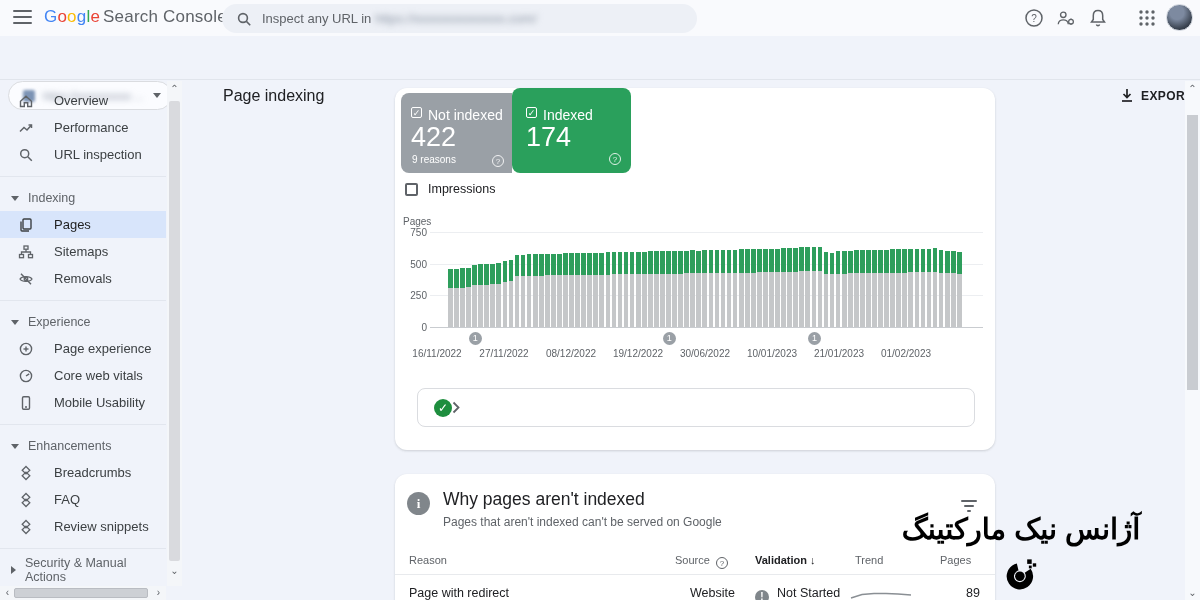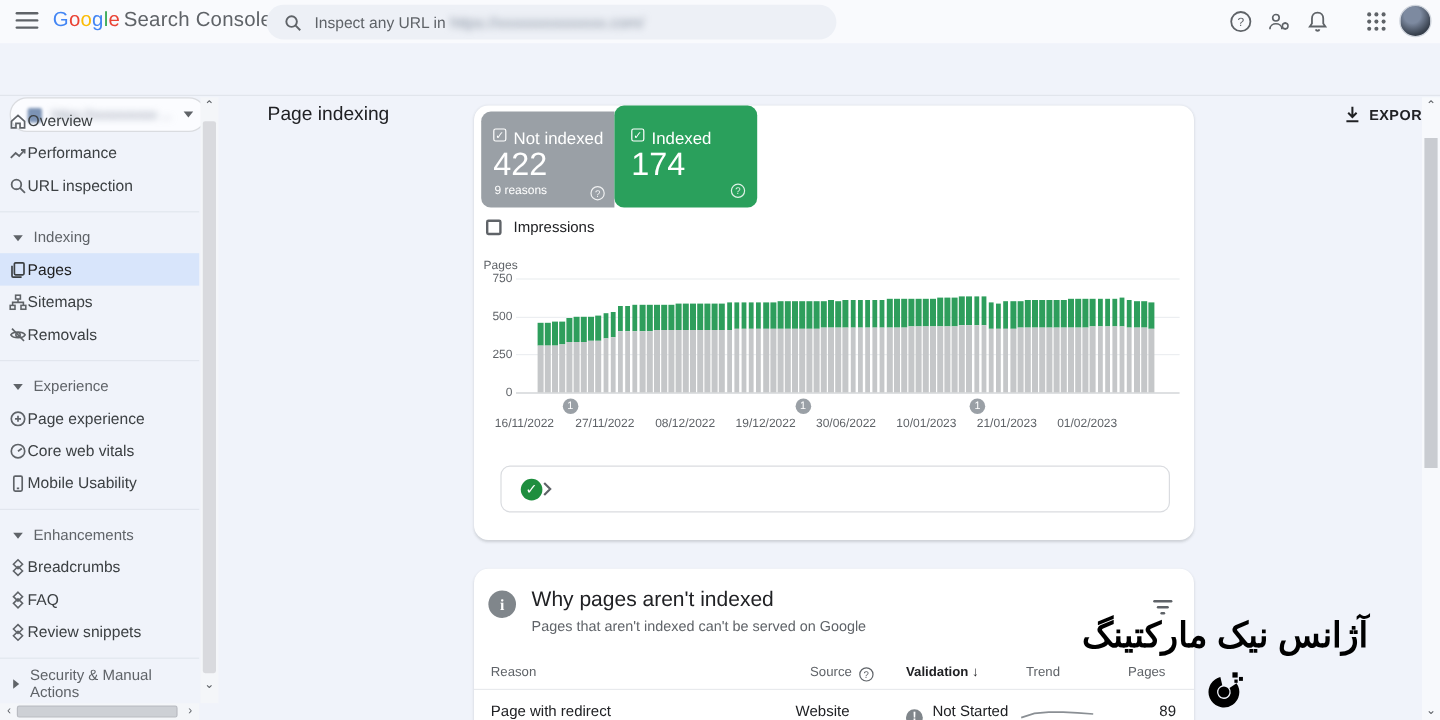--- a/index.html
+++ b/index.html
@@ -24,21 +24,21 @@
   #subheader { left:0; top:36px; width:1200px; height:44px; border-bottom:1px solid #e1e5ec; }
   #property { left:8px; top:45px; width:164px; height:29px; background:#fbfcff; border:1px solid #dadce0; border-radius:15px; display:flex; align-items:center; padding:0 10px 0 14px; }
   #property .sq { width:12px; height:12px; border-radius:2px; background:#7c93b5; }
   #property .purl { font-size:11px; margin-left:8px; flex:1; white-space:nowrap; overflow:hidden; }
   .caret { width:0; height:0; border-left:4px solid transparent; border-right:4px solid transparent; border-top:5px solid #5f6368; }
   #page-title { left:223px; top:51px; font-size:16px; color:#202124; }
   #export { left:1120px; top:52px; display:flex; align-items:center; gap:7px; font-size:12px; font-weight:bold; letter-spacing:.4px; color:#202124; cursor:pointer; }
 
   
   #sidebar { left:0; top:81px; width:166px; height:519px; }
-  .nav-item { height:27px; display:flex; align-items:center; padding-left:7px; font-size:13px; color:#3c4043; cursor:pointer; }
+  .nav-item { height:27px; display:flex; align-items:center; padding-left:18px; gap:20px; font-size:13px; color:#3c4043; cursor:pointer; }
   .nav-item.selected { background:#d8e5fb; color:#1f1f1f; }
   .nav-item svg { flex:0 0 16px; }
   .nav-head { height:26px; display:flex; align-items:center; padding-left:11px; gap:9px; font-size:12.5px; color:#5f6368; cursor:pointer; }
   .tri-down { width:0;height:0;border-left:4px solid transparent;border-right:4px solid transparent;border-top:5px solid #5f6368; }
   .tri-right { width:0;height:0;border-top:4px solid transparent;border-bottom:4px solid transparent;border-left:5px solid #5f6368; }
   .sb-divider { height:1px; background:#e2e6ee; margin:8px 0; }
   .spacer6 { height:6px; }
 
   
   .sbar-v { left:167px; top:81px; width:15px; height:505px; background:#f4f6f9; }
@@ -713,21 +713,21 @@
 
   <div class="thead" style="left:14px">Reason</div>
   <div class="thead" style="left:280px"><span>Source</span><span class="helpq">?</span></div>
   <div class="thead bold" style="left:360px"><span>Validation</span> <span>↓</span></div>
   <div class="thead" style="left:460px">Trend</div>
   <div class="thead" style="left:545px">Pages</div>
   <div id="tdivider" class="abs"></div>
 
   <div>
     <div class="tcell" style="left:14px">Page with redirect</div>
-    <div class="tcell" style="left:268px">Website</div>
+    <div class="tcell" style="left:295px">Website</div>
     <div class="tcell" style="left:360px"><span class="excl">!</span><span>Not Started</span></div>
     <svg class="tcell" style="left:455px;top:114px" width="62" height="14" viewBox="0 0 62 14">
         <polyline points="1,10 12,6.5 24,5.5 36,5.5 48,6 61,7" fill="none" stroke="#8a8f94" stroke-width="1.4"></polyline>
       </svg>
     <div class="tcell" style="left:530px;width:55px;text-align:right">89</div>
   </div>
 </div>
 
 <div id="watermark" class="abs">
   <span id="wm-text">آژانس نیک مارکتینگ</span>

